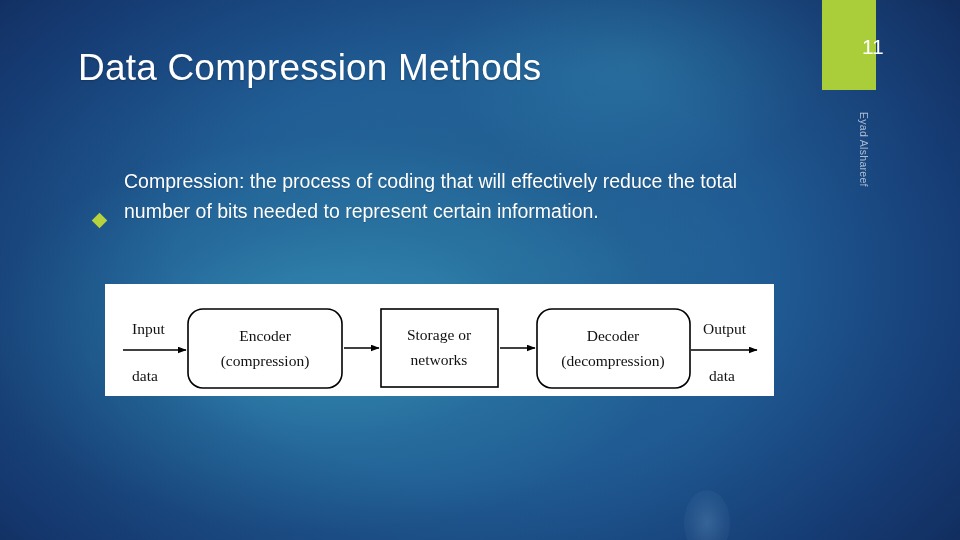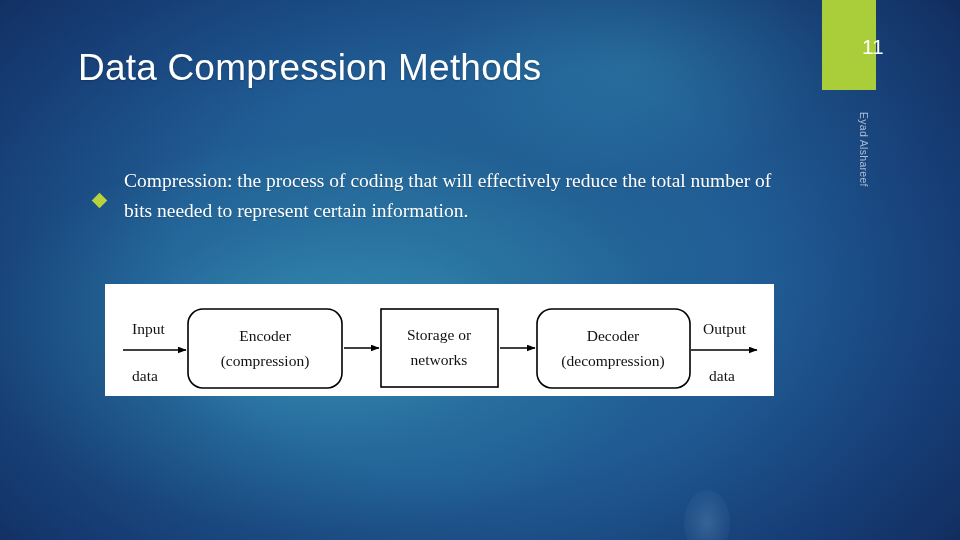--- a/index.html
+++ b/index.html
@@ -76,21 +76,21 @@
     font-size:10.5px;
     letter-spacing:0.3px;
     opacity:0.92;
   }
 
   
   #body-block {
     position:absolute; left:94px; top:166px;
     width:706px;
   }
-  .bullet-row { display:flex; align-items:center;font-family:Liberation Serif, serif; }
+  .bullet-row { display:flex; align-items:flex-end; }
   .bullet-mark {
     flex:0 0 auto;
     width:11px; height:11px;
     margin-top:9px; margin-right:19px;
     background:#b7d23f;
     transform:rotate(45deg);
   }
   .bullet-text {
     flex:1 1 auto;
     color:#ffffff;

